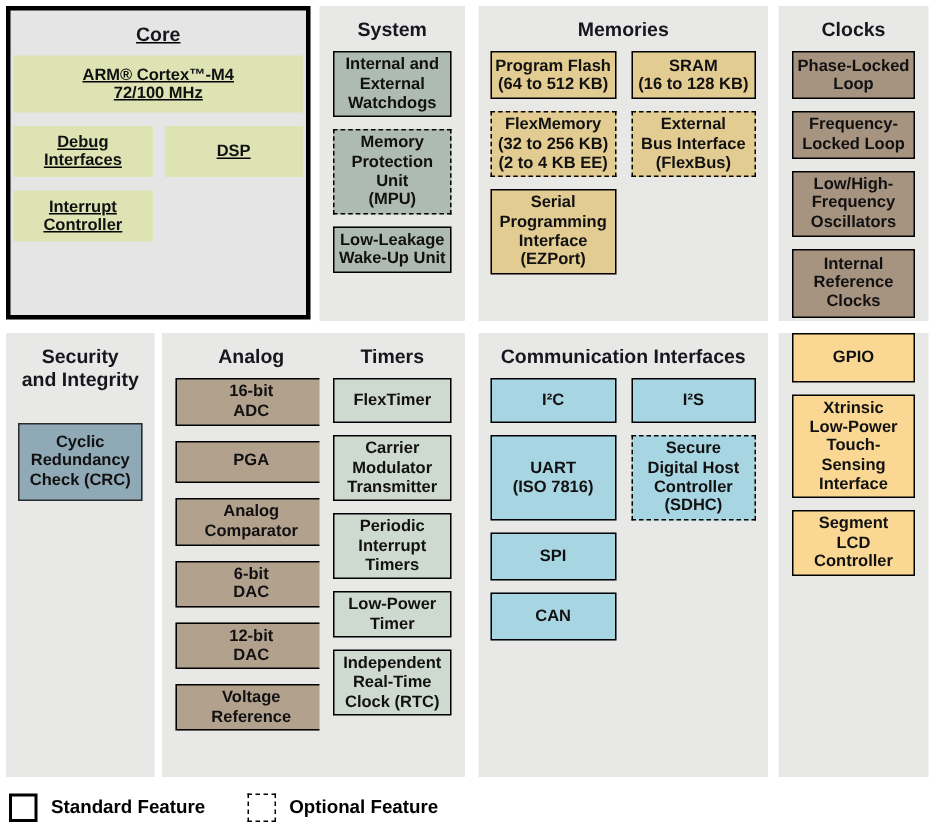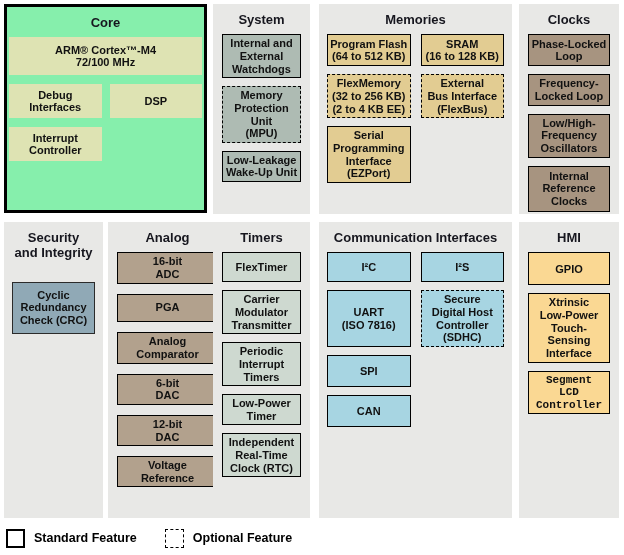--- a/index.html
+++ b/index.html
@@ -5,21 +5,21 @@
   * { margin:0; padding:0; box-sizing:border-box; }
   html,body { background:#fff; }
   body { font-family:"Liberation Sans", sans-serif; }
   #stage {
     position:relative; width:624px; height:555px; background:#ffffff; overflow:hidden;
   }
   .panel {
     position:absolute; background:#e8e8e6;
   }
   .panel.core-panel {
-    background:#86efac; border:3px solid #000000;
+    background:#e5e5e5; border:3px solid #000000;text-decoration:underline;
   }
   .ptitle {
     font-weight:bold; font-size:13px; line-height:1.18; text-align:center;
     color:#16161e; padding:8px 2px 7px; white-space:pre-line;
   }
   .stack {
     display:flex; flex-direction:column; align-items:stretch; padding:0 9px;
   }
   .blk {
     border:1.6px solid #000000;
@@ -180,28 +180,27 @@
       <div class="blk c-com opt" style="min-height:56px;">Secure
 Digital Host
 Controller
 (SDHC)</div>
       <div class="blk c-com" style="min-height:32px; grid-column:1;">SPI</div>
       <div class="blk c-com" style="min-height:32px; grid-column:1;">CAN</div>
     </div>
   </div>
 
   <div class="panel" style="left:519px; top:222px; width:100px; height:296px;">
-    <div class="ptitle">HMI</div>
     <div class="stack" style="gap:8px;">
       <div class="blk c-hmi" style="min-height:33px;">GPIO</div>
       <div class="blk c-hmi" style="min-height:58px;">Xtrinsic
 Low-Power
 Touch-Sensing
 Interface</div>
-      <div class="blk c-hmi" style="min-height:38px;font-family:Liberation Mono, monospace;">Segment
+      <div class="blk c-hmi" style="min-height:38px;">Segment
 LCD Controller</div>
     </div>
   </div>
 
   <div class="legend">
     <div class="lg-box"></div>
     <div class="lg-label">Standard Feature</div>
     <div class="lg-gap"></div>
     <div class="lg-box dashed"></div>
     <div class="lg-label">Optional Feature</div>

